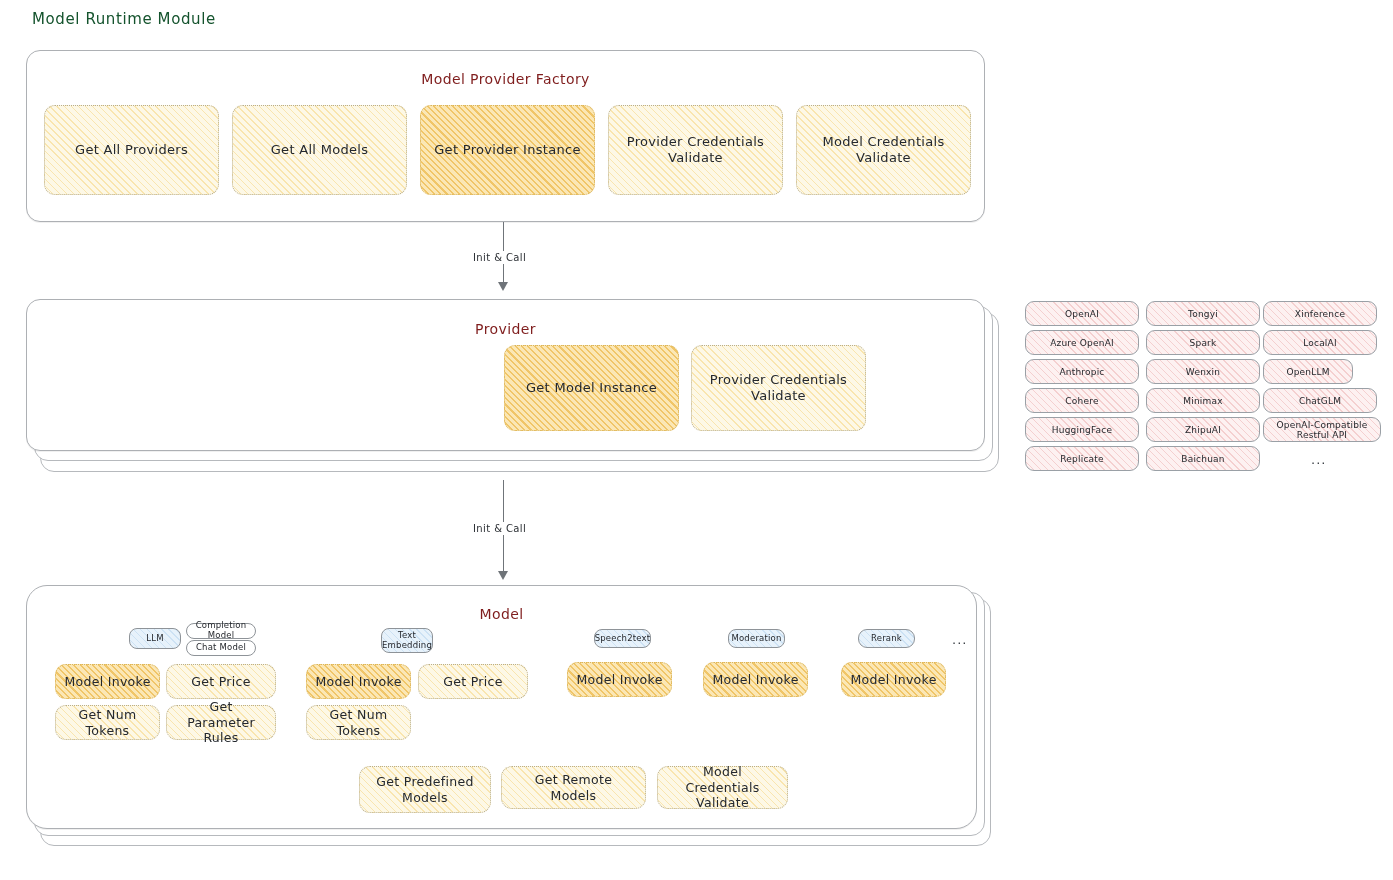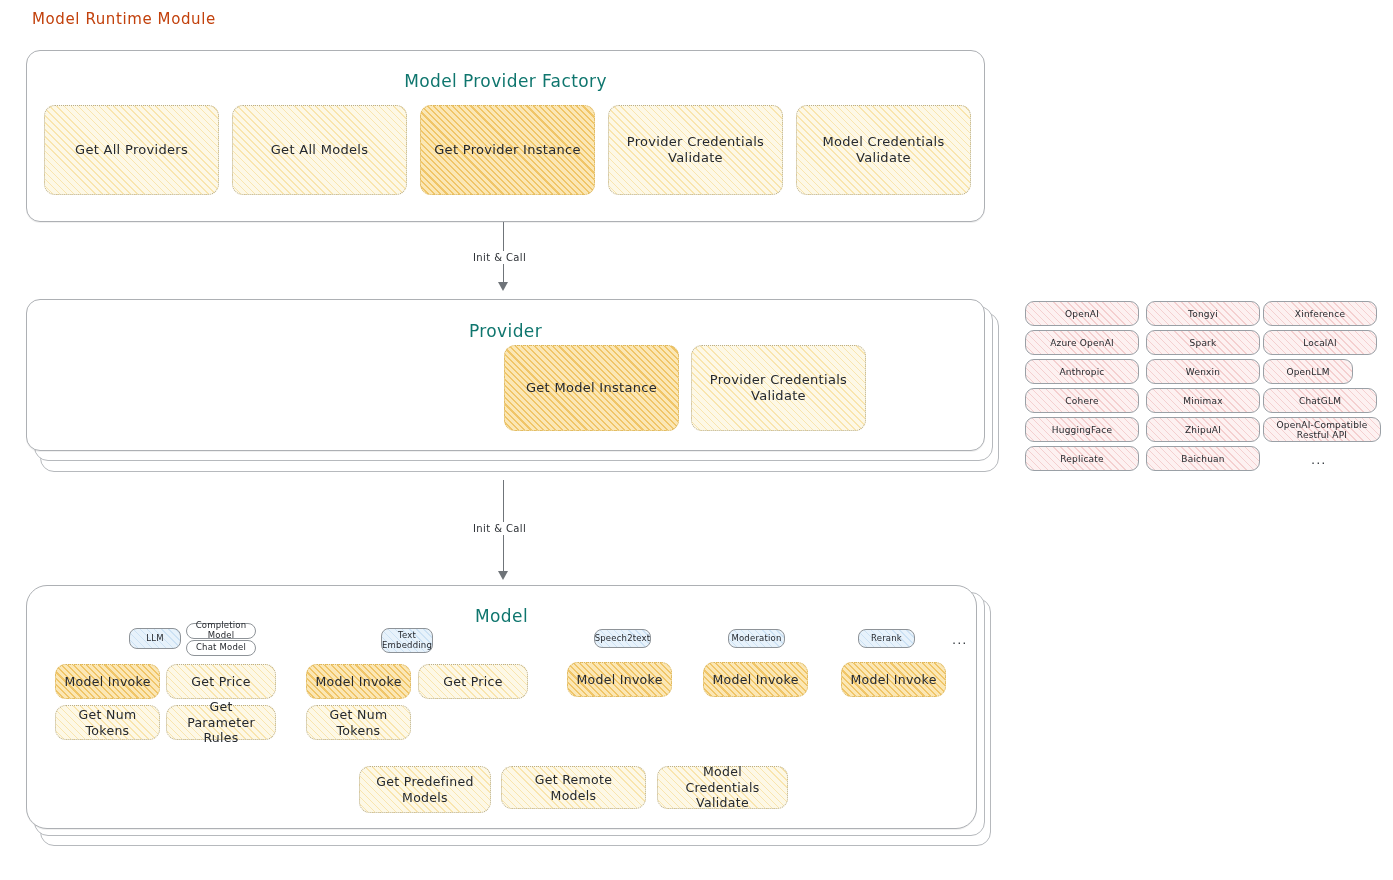--- a/index.html
+++ b/index.html
@@ -14,38 +14,38 @@
     position: relative;
     width: 1393px; height: 880px;
     background: #ffffff;
   }
 
   
   .page-title {
     position: absolute;
     left: 32px; top: 10px;
     font-size: 15px;
-    color: #c2410c;
+    color: #14532d;
     letter-spacing: .6px;
   }
 
   
   .panel {
     position: absolute;
     background: #ffffff;
     border: 1.3px solid #adb0b4;
     border-radius: 14px;
     box-shadow: 0 1px 0 rgba(0,0,0,.06);
   }
   .panel-title {
     position: absolute;
     left: 0; right: 0;
     text-align: center;
-    font-size: 17px;
-    color: #0f766e;
+    font-size: 14px;
+    color: #7f1d1d;
     letter-spacing: .4px;
   }
   
   .stack {
     position: absolute;
     background: #ffffff;
     border: 1.3px solid #b6b9bd;
     border-radius: 14px;
   }
 
@@ -234,21 +234,21 @@
   <div class="node hl small" style="left:306px; top:664px; width:105px; height:35px;">Model Invoke</div>
   <div class="node small" style="left:418px; top:664px; width:110px; height:35px;">Get Price</div>
   <div class="node small" style="left:306px; top:705px; width:105px; height:35px;">Get Num Tokens</div>
 
   <div class="badge" style="left:594px; top:629px; width:57px; height:19px;">Speech2text</div>
   <div class="node hl small" style="left:567px; top:662px; width:105px; height:35px;">Model Invoke</div>
 
   <div class="badge" style="left:728px; top:629px; width:57px; height:19px;">Moderation</div>
   <div class="node hl small" style="left:703px; top:662px; width:105px; height:35px;">Model Invoke</div>
 
-  <div class="badge" style="left:858px; top:629px; width:57px; height:19px;">Rerank</div>
+  <div class="badge" style="left:858px; top:629px; width:57px; height:19px;border-radius:9px;">Rerank</div>
   <div class="node hl small" style="left:841px; top:662px; width:105px; height:35px;">Model Invoke</div>
 
   <div class="ellipsis" style="left:952px; top:632px;">...</div>
 
   <div class="node small" style="left:359px; top:766px; width:132px; height:47px;">Get Predefined Models</div>
   <div class="node small" style="left:501px; top:766px; width:145px; height:43px;">Get Remote Models</div>
   <div class="node small" style="left:657px; top:766px; width:131px; height:43px;">Model Credentials Validate</div>
 
 </div>
 

